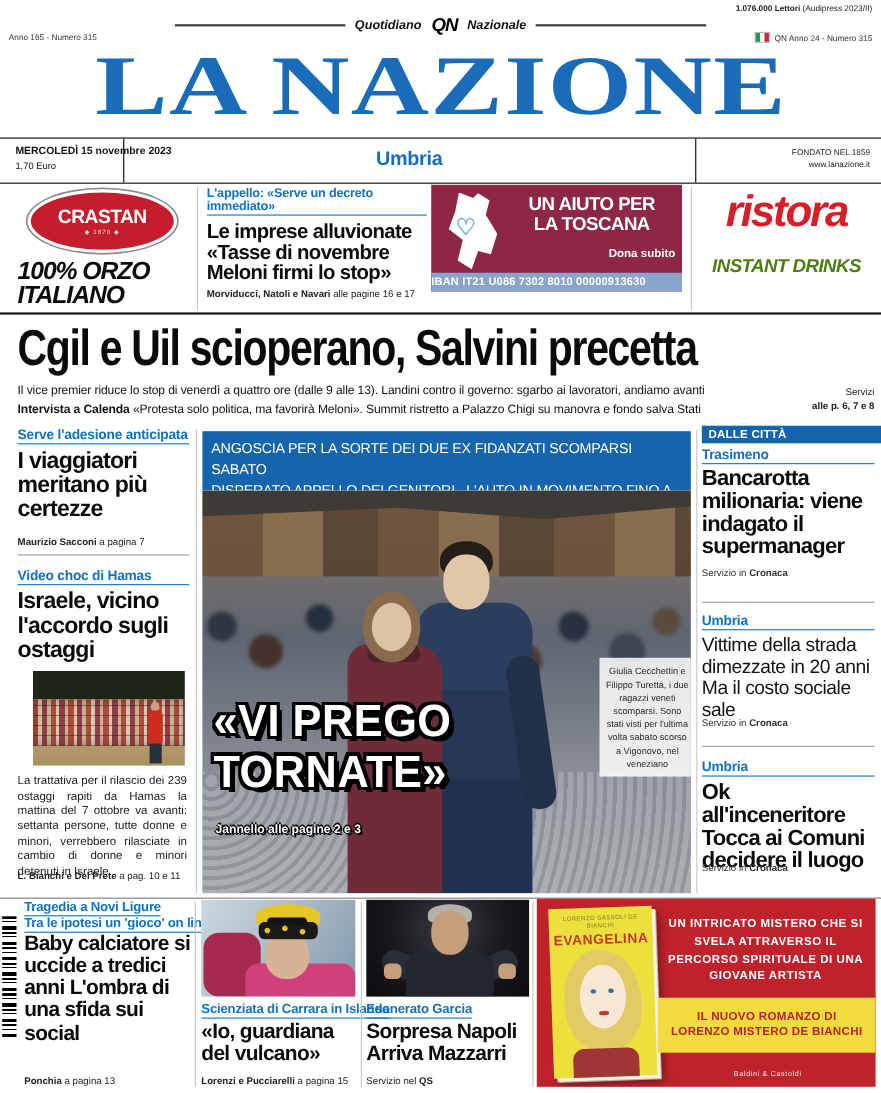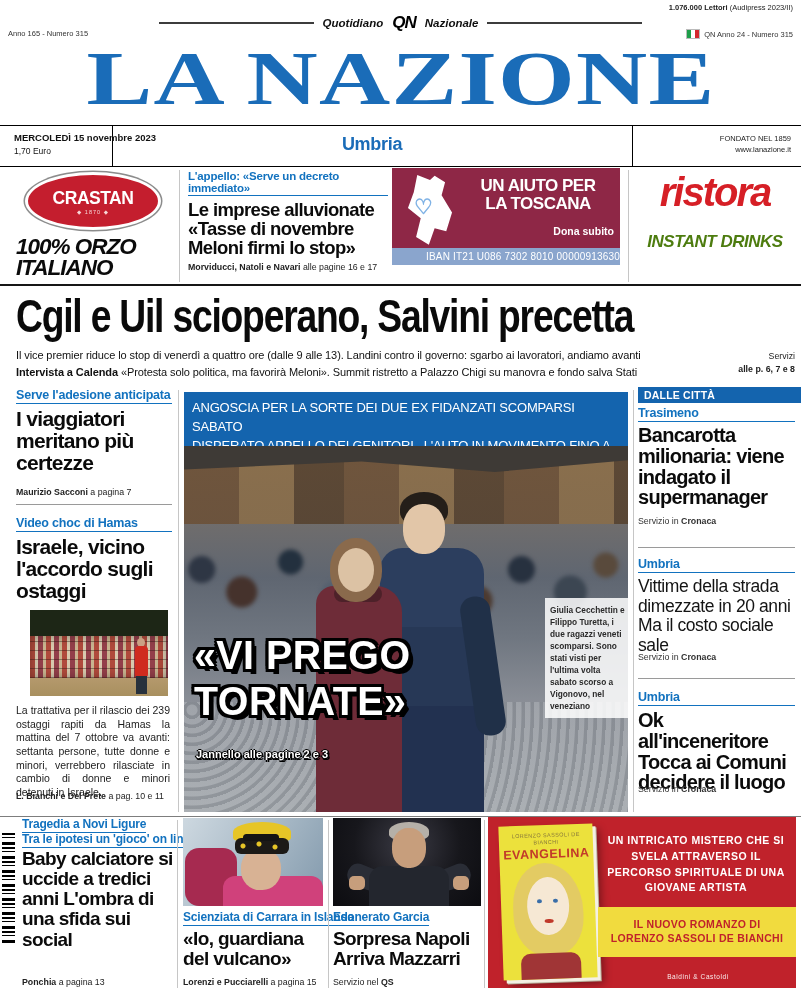--- a/index.html
+++ b/index.html
@@ -47,21 +47,21 @@
   .byline{font-size:8.8px;color:#222}
   .flood .byline{margin-top:5px}
   .toscana{left:392px;top:168px;width:228px;height:97px;background:#8e2746;overflow:hidden}
   .tos-map{position:absolute;left:9px;top:7px;width:58px;height:72px;background:#fff;
     clip-path:polygon(28% 0,50% 7%,58% 1%,76% 10%,70% 28%,88% 52%,78% 78%,58% 74%,48% 97%,26% 86%,34% 60%,12% 46%,22% 24%)}
   .tos-heart{position:absolute;left:22px;top:27px;font-size:21px;color:#7fb2e5;font-weight:bold}
   .tos-t1{position:absolute;left:70px;top:9px;width:152px;text-align:center;color:#fff;font-weight:bold;
           font-size:17px;letter-spacing:-0.5px;line-height:1.06}
   .tos-cta{position:absolute;left:70px;top:57px;width:152px;text-align:right;color:#fff;font-weight:bold;font-size:10.5px}
   .tos-iban{position:absolute;left:0;bottom:0;width:228px;height:17px;background:#8aa5cd;color:#fff;
-            font-weight:normal;font-size:10px;text-align:right;line-height:17px;letter-spacing:0.2px}
+            font-weight:bold;font-size:10px;text-align:left;line-height:17px;letter-spacing:0.2px}
   .ristora{left:636px;top:172px;width:158px;text-align:center}
   .ri-brand{color:#d61f26;font-weight:bold;font-style:italic;font-size:40px;letter-spacing:-2px;line-height:1}
   .ri-tag{color:#4d7c0f;font-style:italic;font-weight:bold;font-size:17px;letter-spacing:-0.5px;margin-top:20px}
   .adrule-b{position:absolute;left:0;top:284px;width:801px;height:2px;background:#161616}
   
   .lead-h{left:16px;top:289px;font-size:46px;font-weight:bold;letter-spacing:-1.5px;white-space:nowrap;
           transform:scaleX(0.81);transform-origin:0 0;color:#0a0a0a}
   .deck{left:16px;top:347px;width:712px;font-size:11px;letter-spacing:-0.1px;line-height:1.55;color:#111}
   .services{right:6px;top:350px;width:66px;text-align:right;font-size:8.8px;line-height:1.5;color:#222}
   
@@ -98,21 +98,21 @@
   .woman-hair{position:absolute;left:146px;top:92px;width:52px;height:64px;border-radius:48%;background:#8a6a4c}
   .woman-face{position:absolute;left:154px;top:102px;width:36px;height:44px;border-radius:50%;background:#dcc2a4}
   .woman-body{position:absolute;left:132px;top:140px;width:86px;height:226px;border-radius:18px 26px 0 0;background:#6e2c38}
   .woman-scarf{position:absolute;left:150px;top:140px;width:48px;height:16px;border-radius:8px;background:#4d2129}
   .man-hair{position:absolute;left:216px;top:46px;width:48px;height:34px;border-radius:50% 50% 40% 40%;background:#241e19}
   .man-face{position:absolute;left:219px;top:58px;width:42px;height:50px;border-radius:46%;background:#e2c6a8}
   .man-body{position:absolute;left:196px;top:102px;width:104px;height:264px;border-radius:22px 26px 0 0;
     background:linear-gradient(180deg,#2c3e5e 0 30%,#273856 30% 60%,#223150 60%);}
   .man-arm{position:absolute;left:284px;top:150px;width:30px;height:140px;border-radius:14px;background:#203048;transform:rotate(-8deg)}
   .cap-box{position:absolute;left:361px;top:152px;width:77px;padding:6px 5px;background:rgba(255,255,255,0.85);
-    font-size:8.3px;font-weight:bold;color:#2a2a2a;text-align:left;line-height:1.45}
+    font-size:8.3px;font-weight:normal;color:#2a2a2a;text-align:center;line-height:1.45}
   .shout{position:absolute;left:10px;top:186px;color:#fff;font-weight:bold;font-size:41px;letter-spacing:0.5px;
     line-height:1.13;transform:scaleX(0.96);transform-origin:0 0;
     text-shadow:3px 0 #000,-3px 0 #000,0 3px #000,0 -3px #000,3px 3px #000,-3px -3px #000,3px -3px #000,-3px 3px #000,5px 5px #000}
   .shout-by{position:absolute;left:12px;top:302px;color:#fff;font-weight:bold;font-size:11px;
     text-shadow:1.5px 0 #000,-1.5px 0 #000,0 1.5px #000,0 -1.5px #000,2px 2px #000}
   
   .rightcol{left:638px;width:157px}
   .badge{display:inline-block;background:#1464ae;color:#fff;font-weight:bold;font-size:10.5px;
     padding:2px 6px;letter-spacing:0.2px}
   .colh-light{font-weight:normal;font-size:17.5px;letter-spacing:-0.4px;line-height:1.12;color:#141414}
@@ -357,18 +357,18 @@
       <div class="bk-title">EVANGELINA</div>
       <div class="bk-hair"></div>
       <div class="bk-face"></div>
       <div class="bk-eyeL"></div>
       <div class="bk-eyeR"></div>
       <div class="bk-lips"></div>
       <div class="bk-sweater"></div>
     </div>
     <div class="ba-tagline">UN INTRICATO MISTERO CHE SI SVELA ATTRAVERSO IL PERCORSO SPIRITUALE DI UNA GIOVANE ARTISTA</div>
     <div class="ba-band">
-      <div class="ba-band-text">IL NUOVO ROMANZO DI LORENZO SASSOLI DE BIANCHI</div>
+      <div class="ba-band-text">IL NUOVO ROMANZO DI LORENZO MISTERO DE BIANCHI</div>
     </div>
     <div class="ba-pub">Baldini &amp; Castoldi</div>
   </div>
 
 </div>
 
 </body></html>

